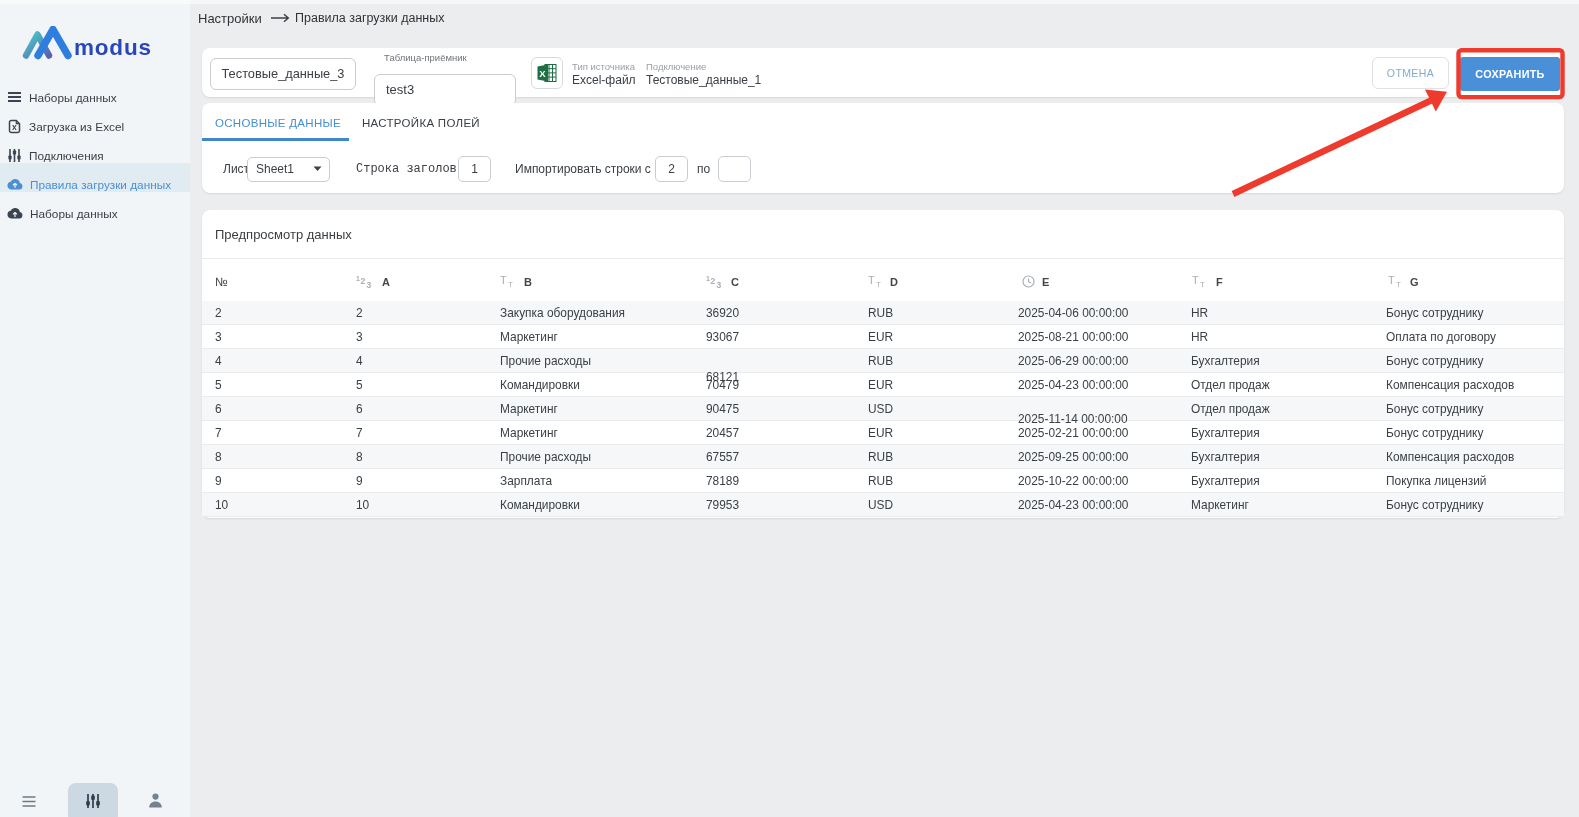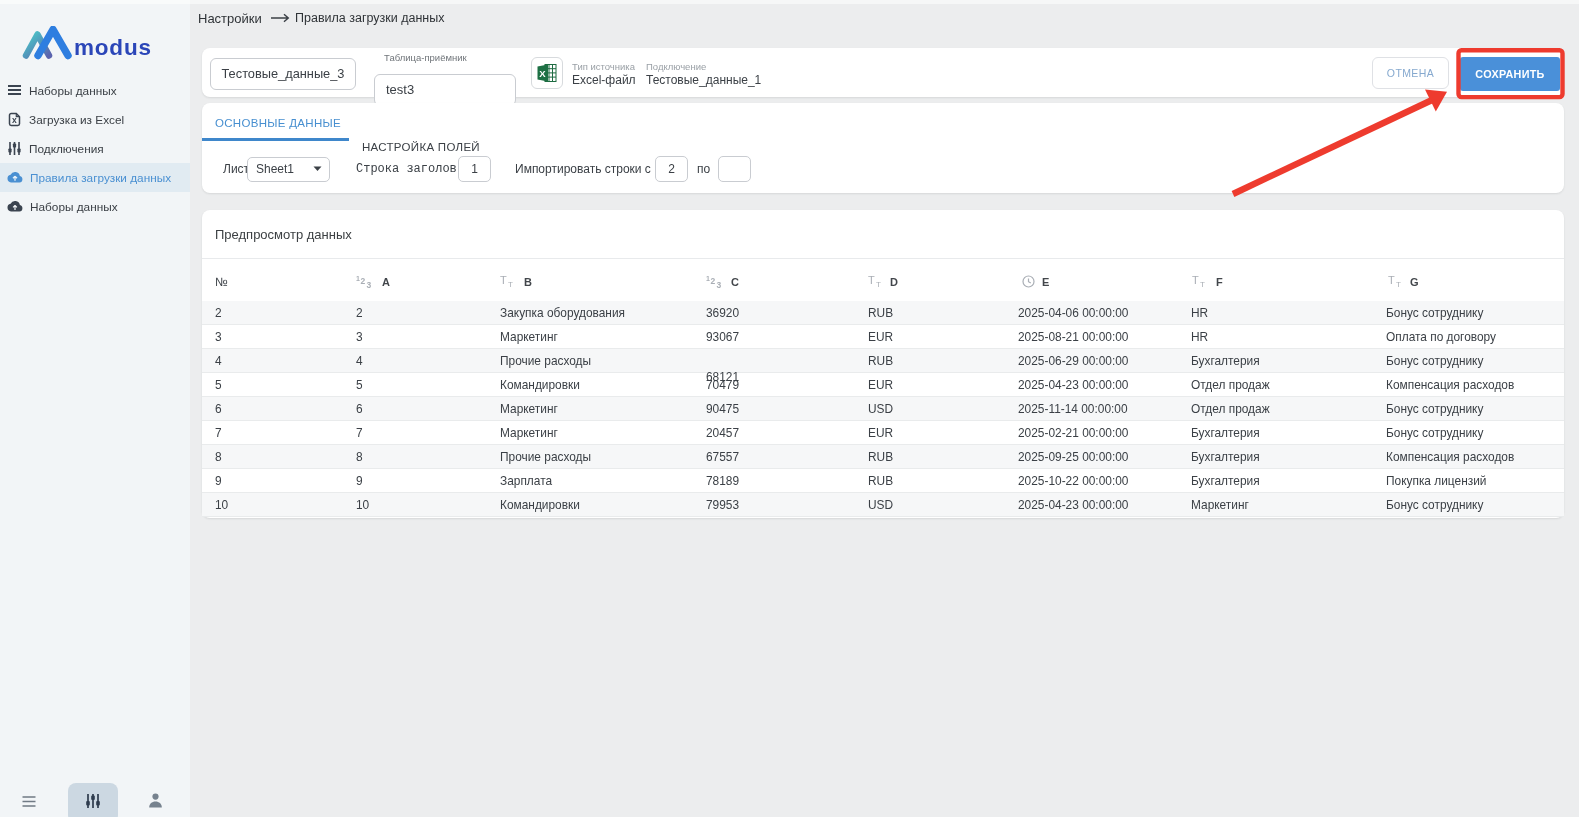--- a/index.html
+++ b/index.html
@@ -2,21 +2,21 @@
 <html lang="ru"><head>
 <meta charset="utf-8">
 <title>Правила загрузки данных</title>
 <style>
   * { margin:0; padding:0; box-sizing:border-box; }
   html,body { width:1579px; height:817px; overflow:hidden; }
   body { font-family:"Liberation Sans", sans-serif; background:#ecedee; position:relative; }
   .abs { position:absolute; }
   
   #sidebar { position:absolute; left:0; top:0; width:190px; height:817px; background:#f2f5f7; }
-  .mitem { position:absolute; left:0; width:190px; height:29px; display:flex; align-items:center; padding-left:7px; color:#3b4046; font-size:11.8px; }
+  .mitem { position:absolute; left:0; width:190px; height:29px; display:flex; align-items:flex-end; padding-left:7px; color:#3b4046; font-size:11.8px; }
   .mitem svg { flex:0 0 auto; margin-right:7px; }
   .mitem.sel { background:#e1ebf2; color:#4a90d2; }
   
   .card { position:absolute; background:#fff; border-radius:8px; box-shadow:0 1px 2px rgba(60,64,67,.12); }
   .lbl { position:absolute; color:#9aa0a6; font-size:9.5px; }
   .val { position:absolute; color:#3b4046; font-size:12px; }
   .inp { position:absolute; border:1px solid #c9ccd1; border-radius:6px; background:#fff; font-size:14px; color:#3b4046; }
   .cell { position:absolute; top:0; height:24px; line-height:24px; font-size:11.9px; color:#3b4046; white-space:nowrap; }
   .trow { position:absolute; left:202px; width:1362px; height:24px; border-bottom:1px solid #e9ebec; }
   .trow.alt { background:#f6f7f8; }
@@ -123,21 +123,21 @@
 <div class="lbl" style="left:572px; top:61px;">Тип источника</div>
 <div class="val" style="left:572px; top:73px;">Excel-файл</div>
 <div class="lbl" style="left:646px; top:61px;">Подключение</div>
 <div class="val" style="left:646px; top:73px;">Тестовые_данные_1</div>
 
 <div class="abs" style="left:1372px; top:57px; width:77px; height:32px; border:1px solid #dfe1e5; border-radius:6px; background:#fff; color:#86a9cf; font-size:10.5px; letter-spacing:0.4px; text-align:center; line-height:30px;">ОТМЕНА</div>
 <div class="abs" style="left:1460px; top:57px; width:100px; height:34px; border-radius:3px; background:#4a90d9; color:#fff; font-size:10.8px; font-weight:bold; letter-spacing:0.3px; text-align:center; line-height:34px;">СОХРАНИТЬ</div>
 
 <div class="card" style="left:202px; top:103px; width:1362px; height:90px;"></div>
 <div class="abs" style="left:215px; top:117px; font-size:11.5px; letter-spacing:0.3px; color:#478fd0;">ОСНОВНЫЕ ДАННЫЕ</div>
-<div class="abs" style="left:362px; top:117px; font-size:11.5px; letter-spacing:0.3px; color:#3b4046;margin-top:24px;">НАСТРОЙКА ПОЛЕЙ</div>
+<div class="abs" style="left:362px; top:117px; font-size:11.5px; letter-spacing:0.3px; color:#3b4046;">НАСТРОЙКА ПОЛЕЙ</div>
 <div class="abs" style="left:202px; top:138px; width:147px; height:2.5px; background:#3f87cb;"></div>
 <div class="abs" style="left:213px; top:162px; font-size:12px; color:#3b4046;margin-left:10px;">Лист</div>
 <div class="inp" style="left:247px; top:157px; width:83px; height:25px; border-radius:5px; font-size:12px; line-height:23px; padding-left:8px;">Sheet1</div>
 <svg class="abs" style="left:313px; top:166px;" width="9" height="6" viewBox="0 0 9 6">
     <path d="M0.5 0.5 L4.5 5 L8.5 0.5 Z" fill="#3b4046"></path>
   </svg>
 <div class="abs" style="left:356px; top:162px; font-size:12px; color:#3b4046;font-family:Liberation Mono, monospace;">Строка заголовка</div>
 <div class="inp" style="left:458px; top:156px; width:33px; height:26px; border-radius:5px; font-size:12px; line-height:24px; text-align:center;">1</div>
 <div class="abs" style="left:515px; top:162px; font-size:12px; color:#3b4046;">Импортировать строки с</div>
 <div class="inp" style="left:655px; top:156px; width:33px; height:26px; border-radius:5px; font-size:12px; line-height:24px; text-align:center;">2</div>
@@ -238,21 +238,21 @@
     <div class="cell" style="left:816px;">2025-04-23 00:00:00</div>
     <div class="cell" style="left:989px;">Отдел продаж</div>
     <div class="cell" style="left:1184px;">Компенсация расходов</div>
   </div>
 <div class="trow alt" style="top:397px;">
     <div class="cell" style="left:13px;">6</div>
     <div class="cell" style="left:154px;">6</div>
     <div class="cell" style="left:298px;">Маркетинг</div>
     <div class="cell" style="left:504px;">90475</div>
     <div class="cell" style="left:666px;">USD</div>
-    <div class="cell" style="left:816px;">2025-11-14 00:00:00</div>
+    <div class="cell" style="left:816px;margin-top:10px;">2025-11-14 00:00:00</div>
     <div class="cell" style="left:989px;">Отдел продаж</div>
     <div class="cell" style="left:1184px;">Бонус сотруднику</div>
   </div>
 <div class="trow" style="top:421px;">
     <div class="cell" style="left:13px;">7</div>
     <div class="cell" style="left:154px;">7</div>
     <div class="cell" style="left:298px;">Маркетинг</div>
     <div class="cell" style="left:504px;">20457</div>
     <div class="cell" style="left:666px;">EUR</div>
     <div class="cell" style="left:816px;">2025-02-21 00:00:00</div>

